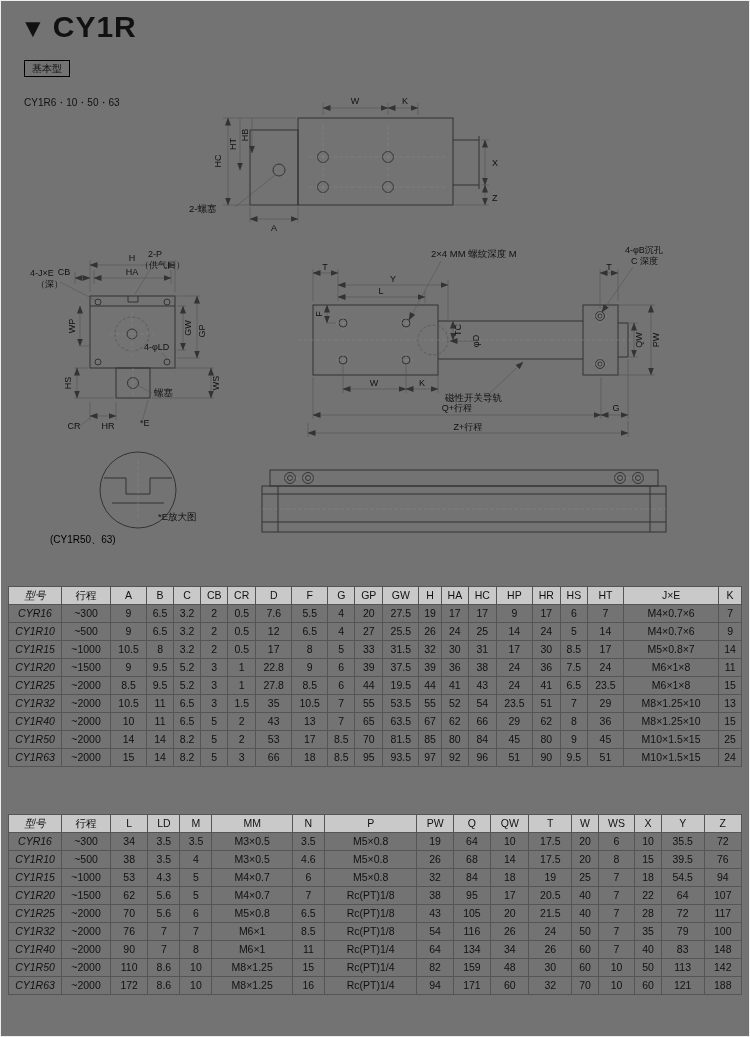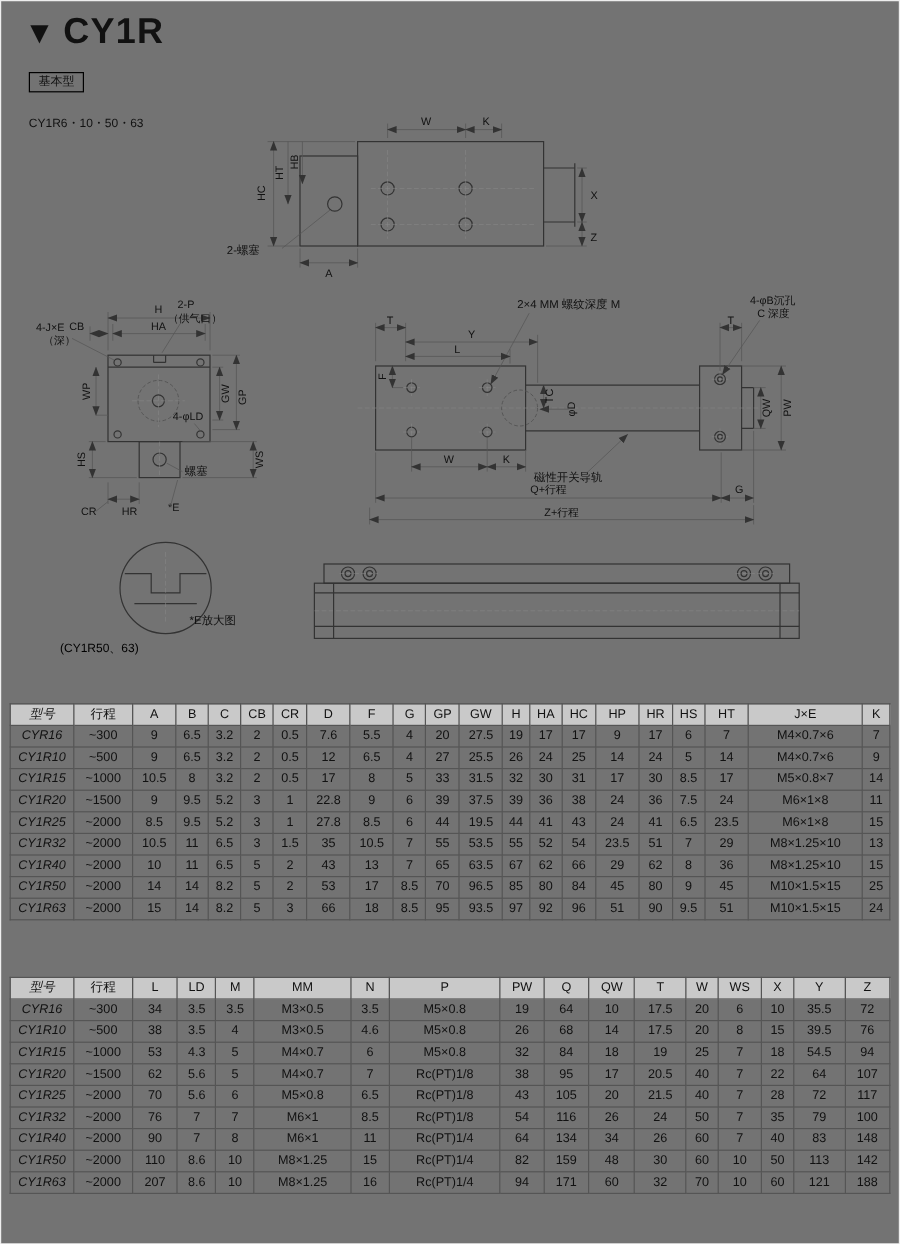--- a/index.html
+++ b/index.html
@@ -487,21 +487,21 @@
           <td>~2000</td>
           <td>14</td>
           <td>14</td>
           <td>8.2</td>
           <td>5</td>
           <td>2</td>
           <td>53</td>
           <td>17</td>
           <td>8.5</td>
           <td>70</td>
-          <td>96.5</td>
+          <td>81.5</td>
           <td>85</td>
           <td>80</td>
           <td>84</td>
           <td>45</td>
           <td>80</td>
           <td>9</td>
           <td>45</td>
           <td>M10×1.5×15</td>
           <td>25</td>
         </tr>
@@ -702,21 +702,21 @@
           <td>30</td>
           <td>60</td>
           <td>10</td>
           <td>50</td>
           <td>113</td>
           <td>142</td>
         </tr>
         <tr>
           <td>CY1R63</td>
           <td>~2000</td>
-          <td>207</td>
+          <td>172</td>
           <td>8.6</td>
           <td>10</td>
           <td>M8×1.25</td>
           <td>16</td>
           <td>Rc(PT)1/4</td>
           <td>94</td>
           <td>171</td>
           <td>60</td>
           <td>32</td>
           <td>70</td>

